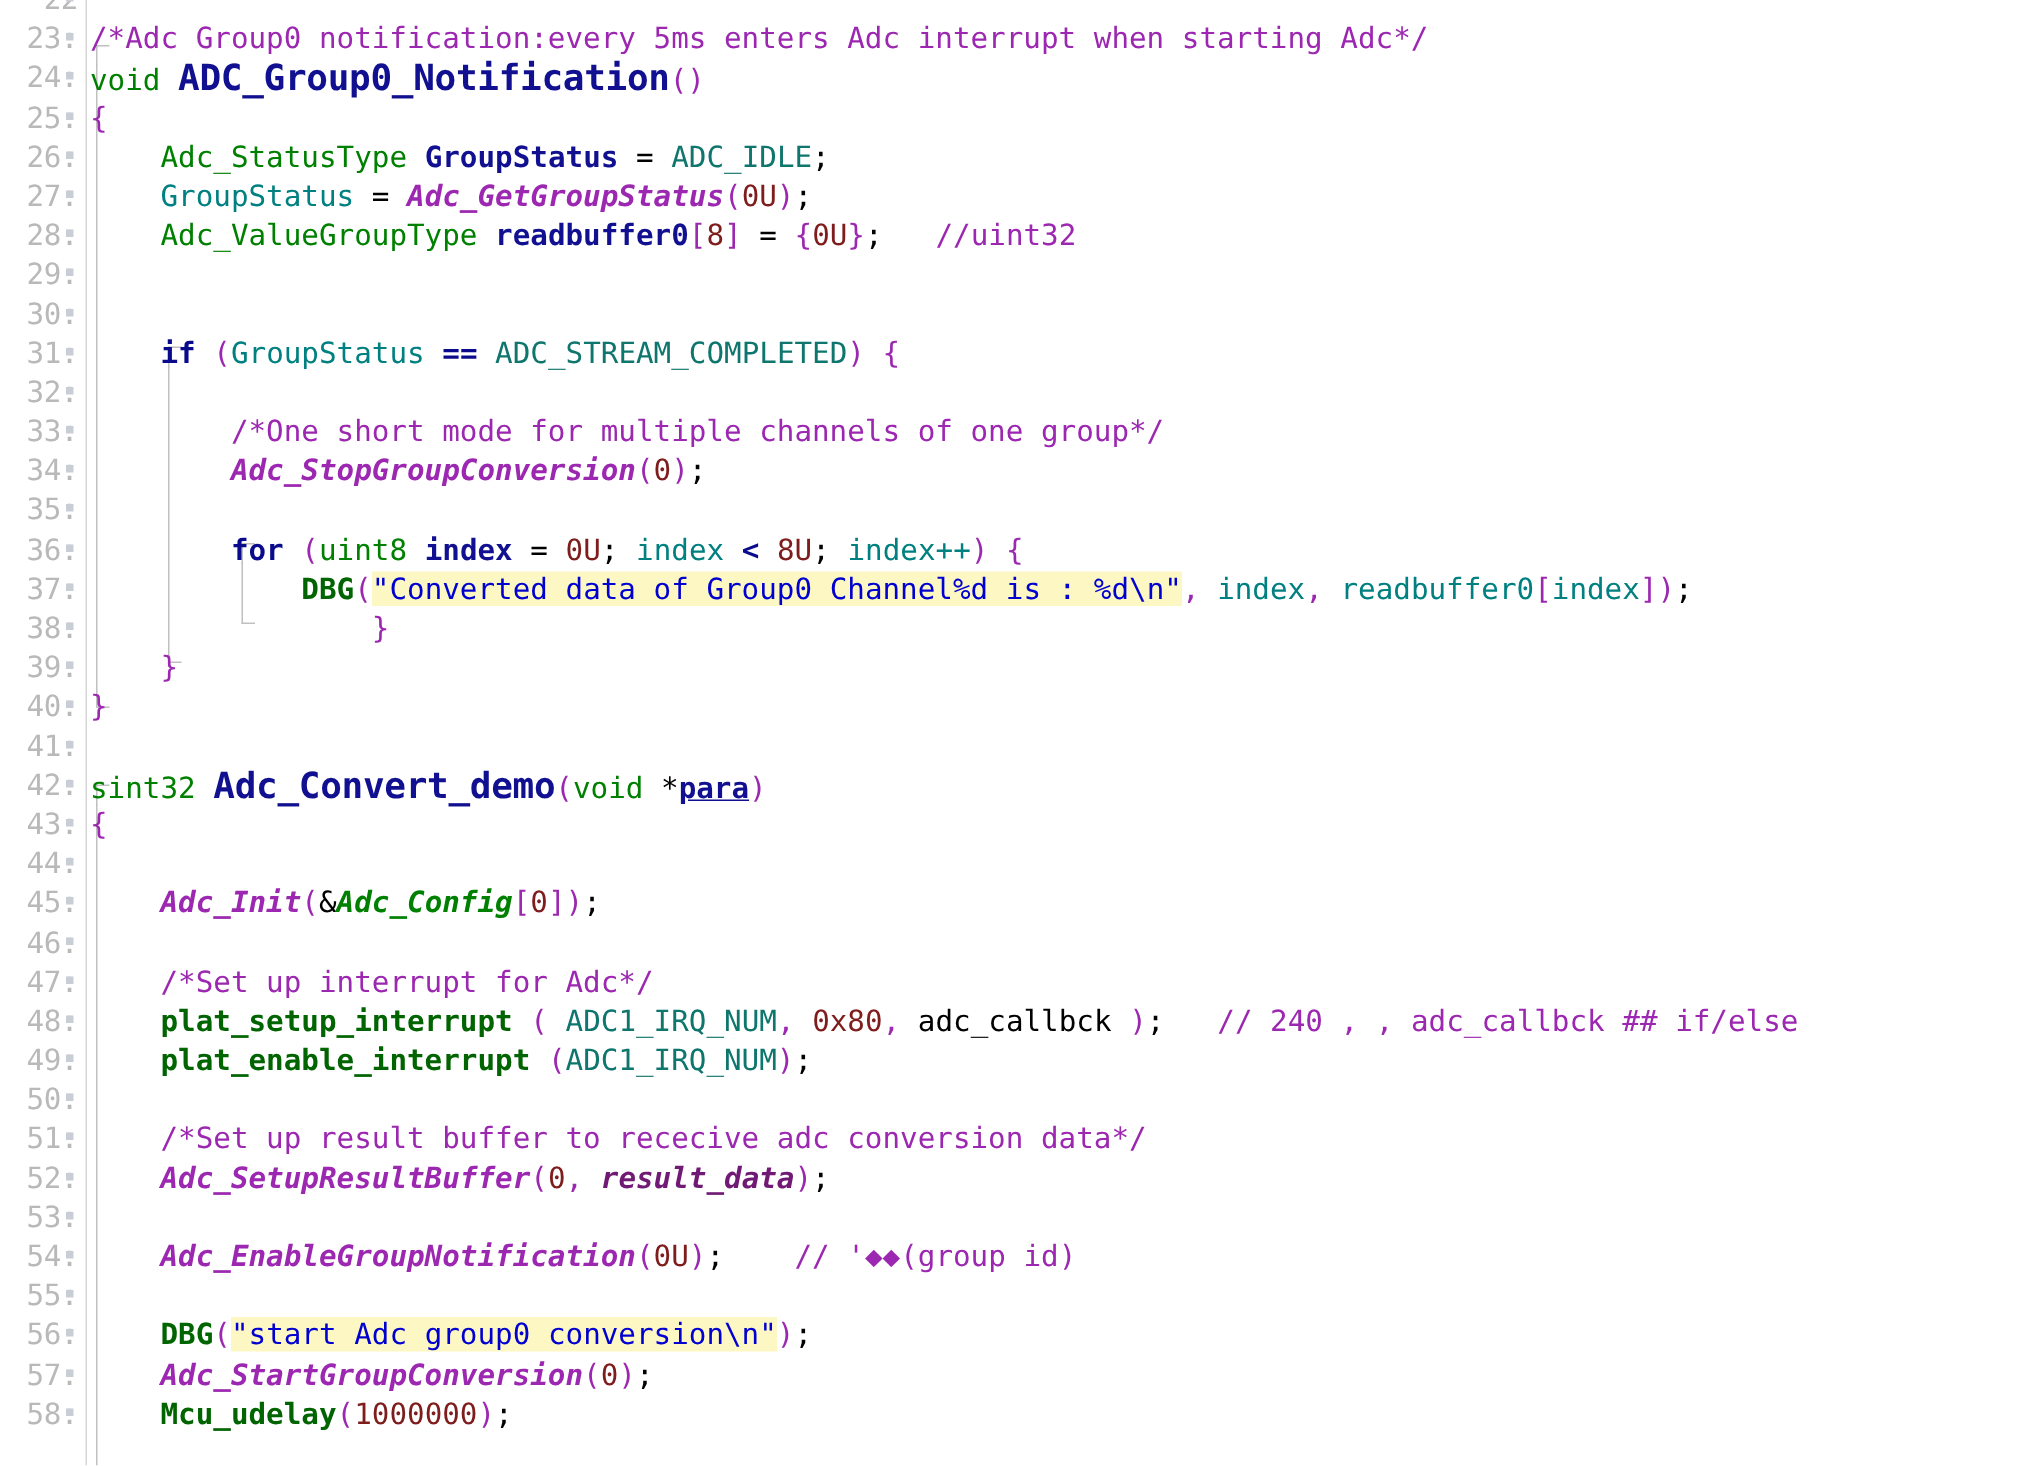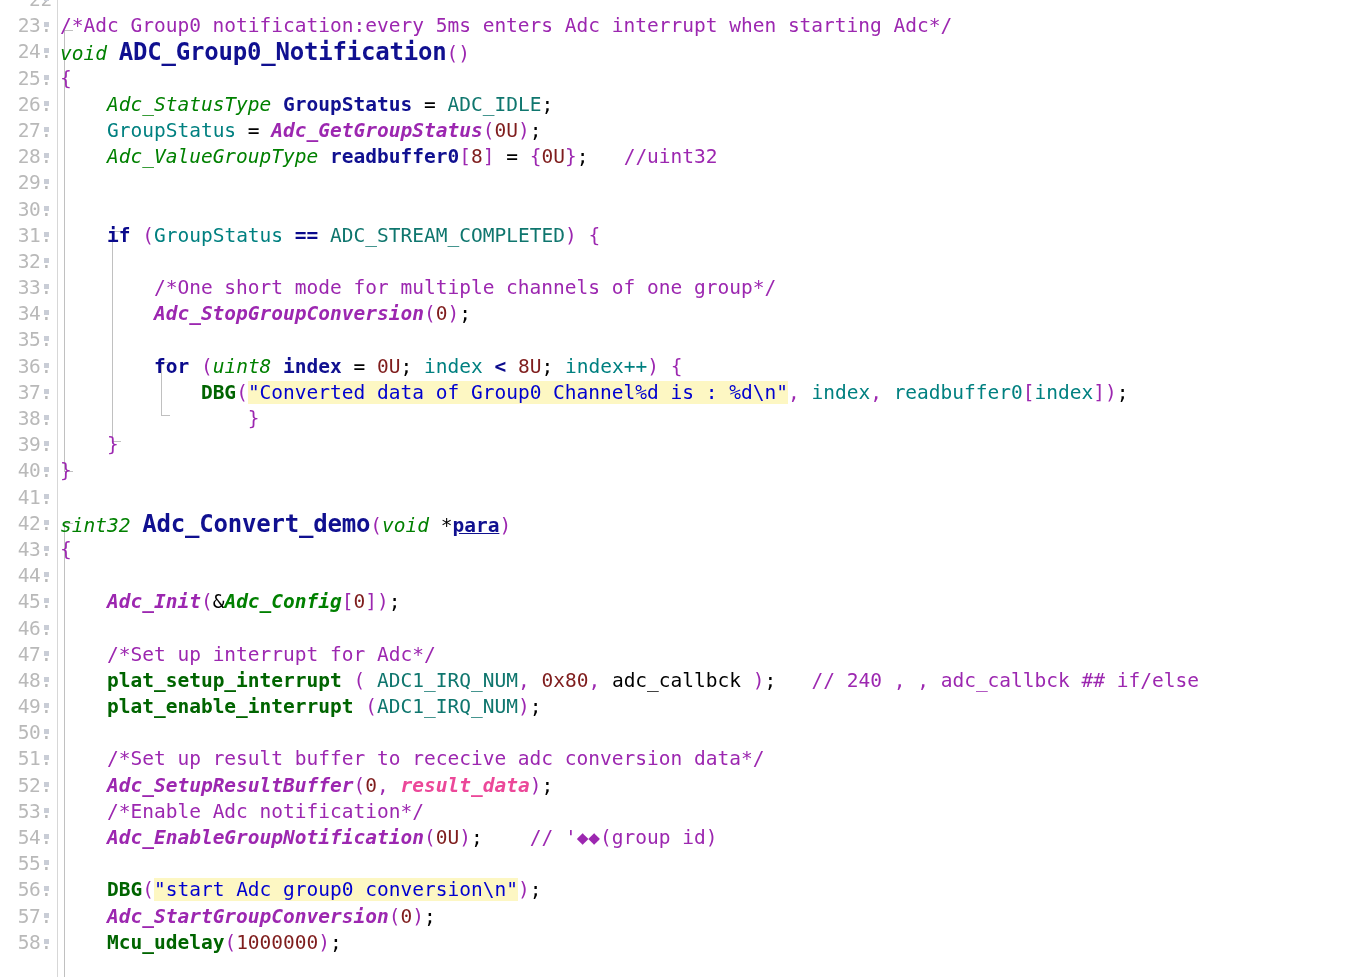--- a/index.html
+++ b/index.html
@@ -95,29 +95,29 @@
     top: 0;
     font-size: 19.5px;
     font-family: "DejaVu Sans Mono", monospace;
     white-space: pre;
   }
 
   
   .t-plain    { color: #000000; }
   .t-comment  { color: #9c27b0; }
   .t-keyword  { color: #0a0a8c; font-weight: bold; }
-  .t-type     { color: #008000; font-style: italic; }
+  .t-type     { color: #008000; }
   .t-decl     { color: #101090; font-weight: bold; }
   .t-var      { color: #008080; }
   .t-macro    { color: #0f766e; }
   .t-num      { color: #7f1d1d; }
   .t-func     { color: #9c27b0; font-weight: bold; font-style: italic; }
   .t-api      { color: #006400; font-weight: bold; }
   .t-greenbi  { color: #008000; font-weight: bold; font-style: italic; }
-  .t-blackbi  { color: #ec4899; font-weight: bold; font-style: italic; }
+  .t-blackbi  { color: #701a75; font-weight: bold; font-style: italic; }
   .t-punct    { color: #9c27b0; }
   .t-op       { color: #0a0a8c; font-weight: bold; }
   .t-brace    { color: #9c27b0; }
   .t-str      { color: #0000d0; background: #fdf7c3; }
   .t-underline{ text-decoration: underline; }
   .t-missing  { color: #9c27b0; }
 
   .big-def {
     font-size: 24px;
     font-weight: bold;
@@ -329,21 +329,20 @@
 
     <div class="row">
       <span class="gutter"><span>52</span>:</span>
       <span class="gutter-dot"></span>
       <span class="code">    <span class="t-func">Adc_SetupResultBuffer</span><span class="t-punct">(</span><span class="t-num">0</span><span class="t-punct">,</span> <span class="t-blackbi">result_data</span><span class="t-punct">)</span><span class="t-plain">;</span></span>
     </div>
 
     <div class="row">
       <span class="gutter"><span>53</span>:</span>
       <span class="gutter-dot"></span>
-      <span class="code">    <span class="t-comment">/*Enable Adc notification*/</span></span>
     </div>
 
     <div class="row">
       <span class="gutter"><span>54</span>:</span>
       <span class="gutter-dot"></span>
       <span class="code">    <span class="t-func">Adc_EnableGroupNotification</span><span class="t-punct">(</span><span class="t-num">0U</span><span class="t-punct">)</span><span class="t-plain">;</span>    <span class="t-comment"><span>// '</span><span class="t-missing">◆◆</span><span>(group id)</span></span></span>
     </div>
 
     <div class="row">
       <span class="gutter"><span>55</span>:</span>

